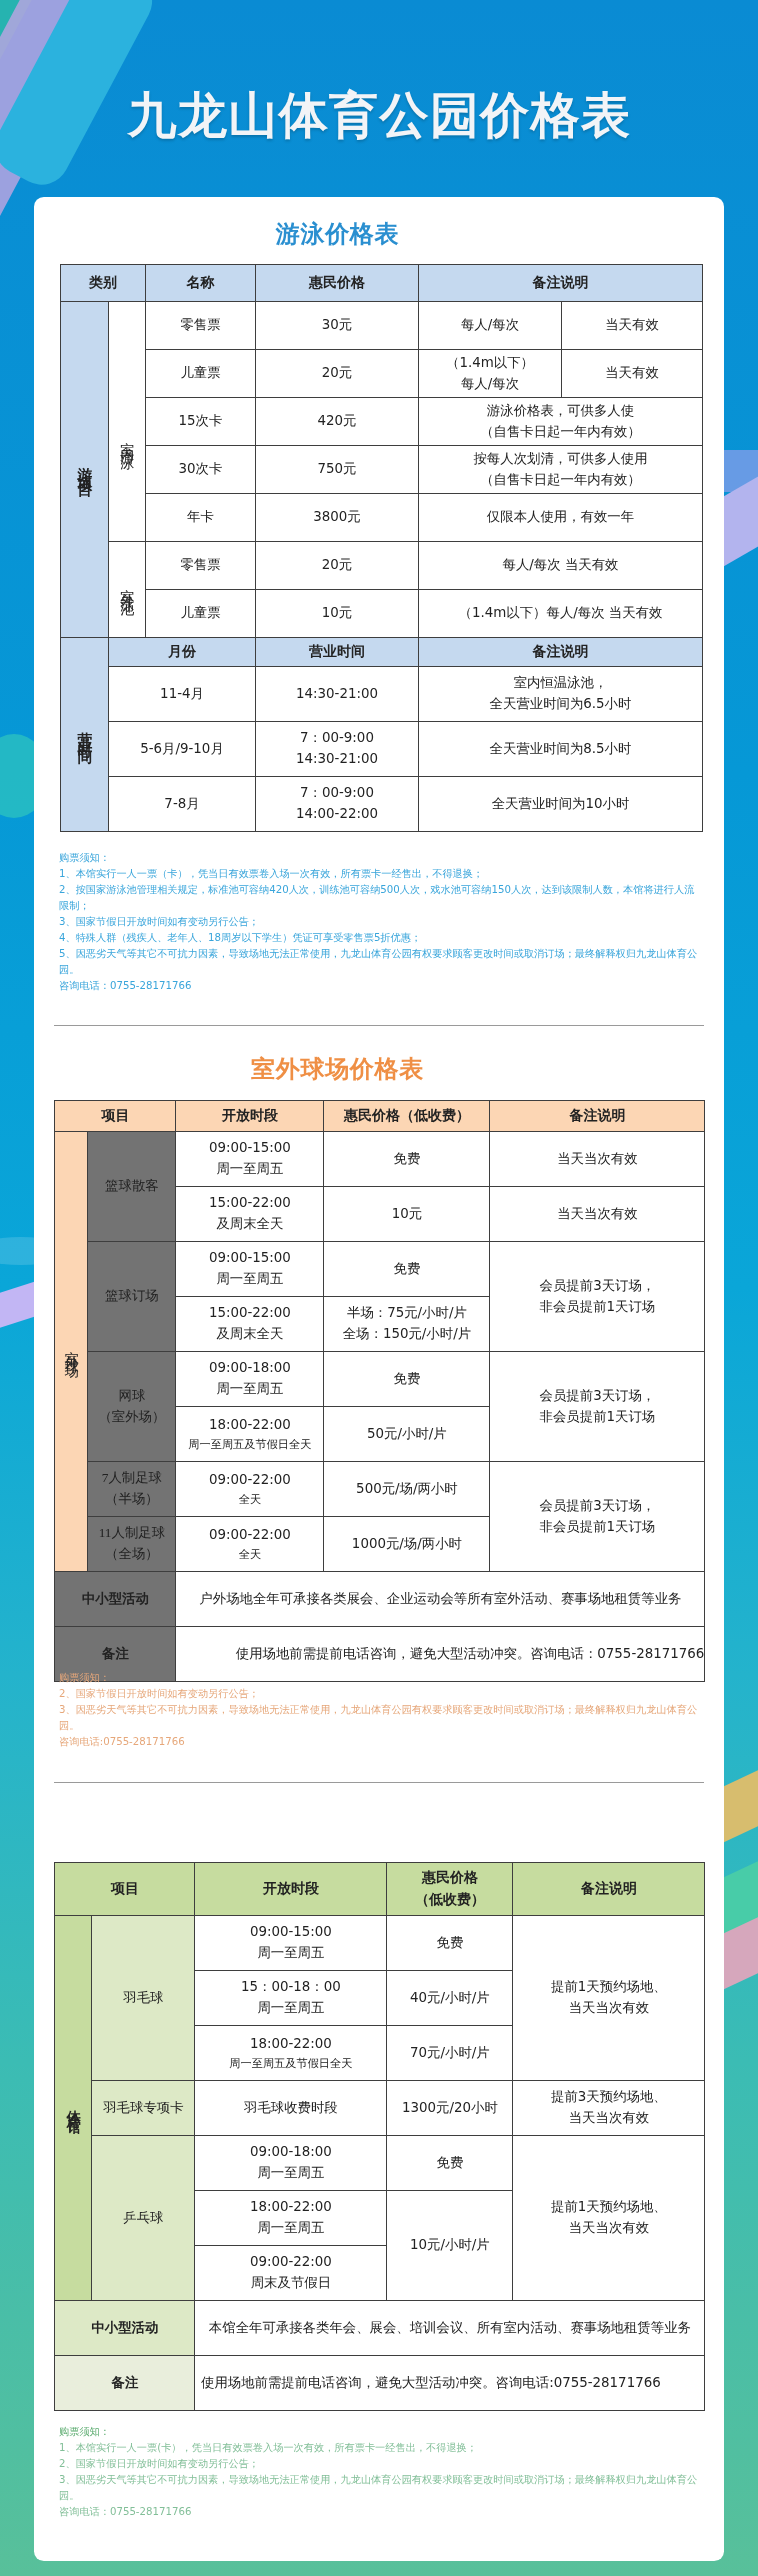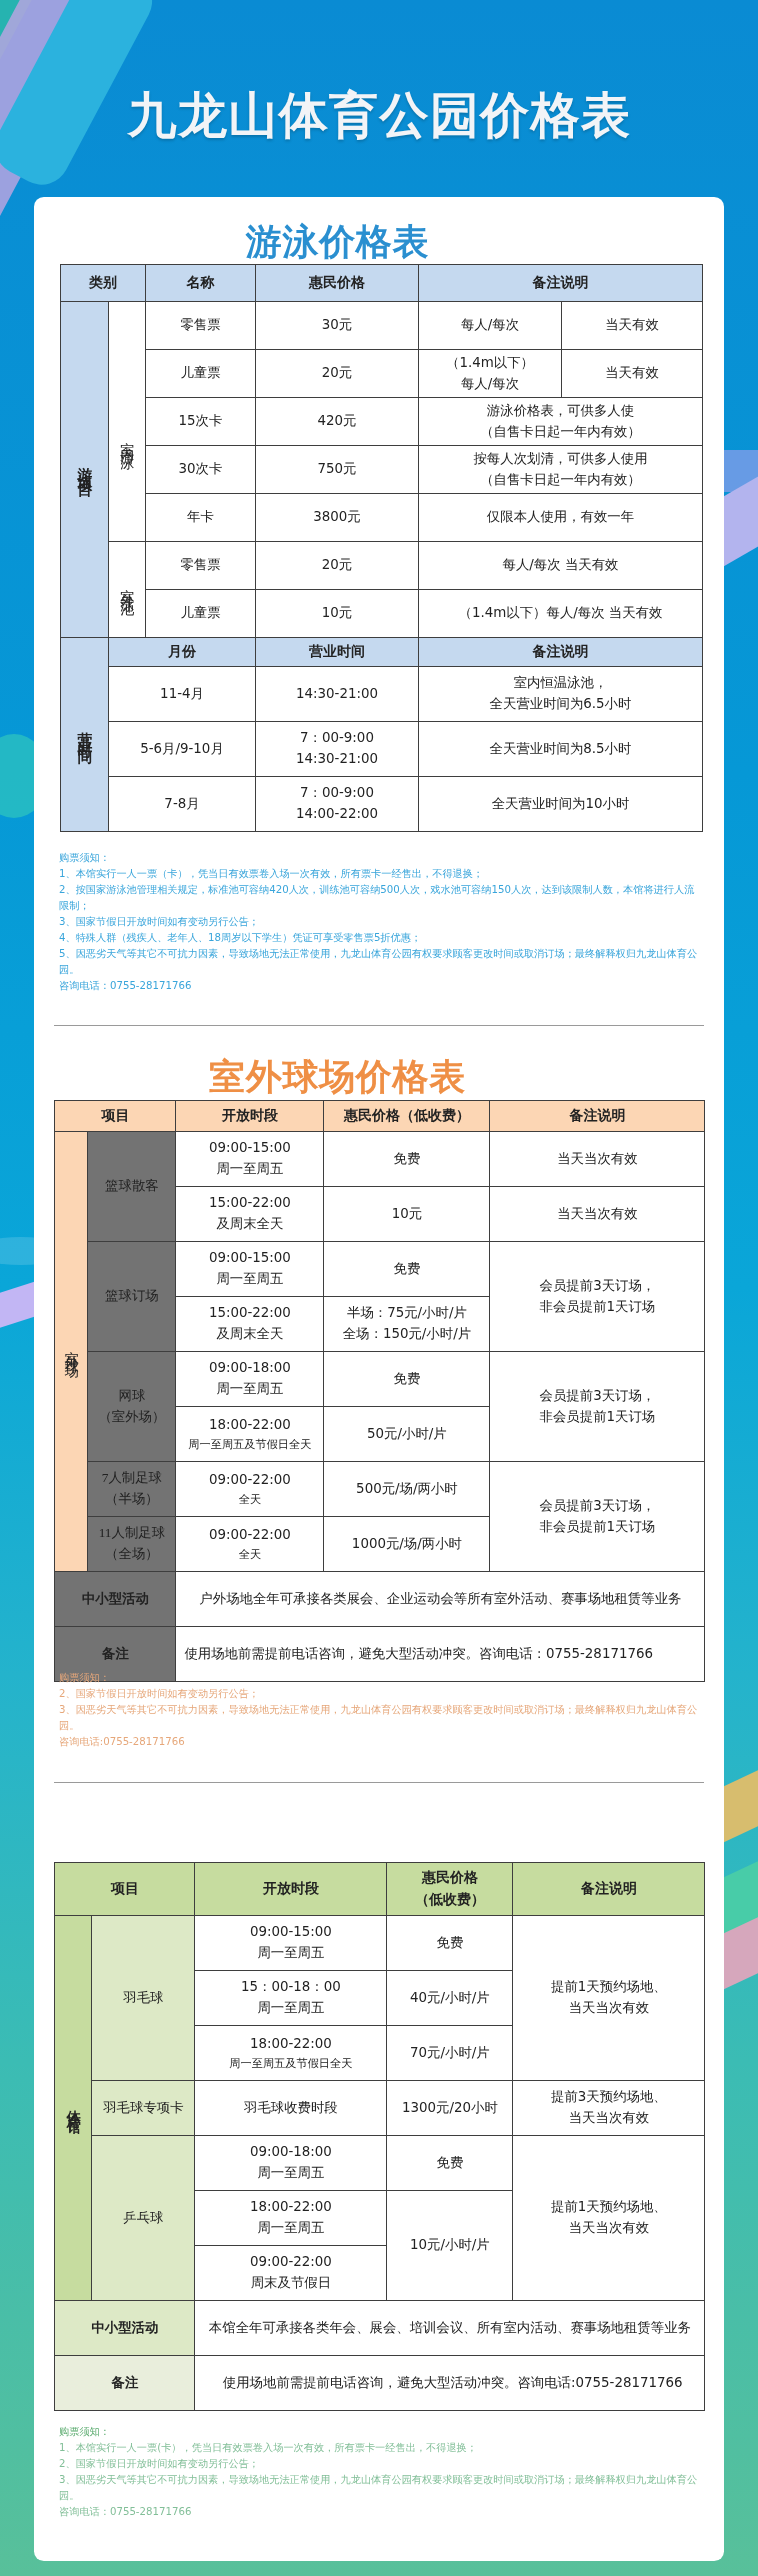--- a/index.html
+++ b/index.html
@@ -26,21 +26,21 @@
     position: absolute; left: 0; top: 83px; width: 759px; text-align: center;
     font-size: 49px; font-weight: bold; color: #f2f4f7; letter-spacing: 1.4px;
     text-shadow: 0 2.1px 2.8px rgba(0,0,0,.18);
   }
   .card {
     position: absolute; left: 34px; top: 197px; width: 690px; height: 2364px;
     background: #ffffff; border-radius: 9.8px;
   }
   .section-title {
     position: absolute; left: 0; width: 607px; text-align: center;
-    font-size: 36px; font-weight: bold; letter-spacing: 0.7px;
+    font-size: 24px; font-weight: bold; letter-spacing: 0.7px;
   }
   table { border-collapse: collapse; table-layout: fixed; position: absolute; }
   td, th {
     border: 1.1px solid #3e3e3e; text-align: center; vertical-align: middle;
     font-size: 13.4px; color: #222; line-height: 1.55; font-weight: normal;
   }
   th { font-weight: bold; font-size: 14px; }
   .vert { writing-mode: vertical-rl; text-orientation: upright; letter-spacing: 5.6px; font-weight: bold; font-size: 14.8px; }
   .vert-n { writing-mode: vertical-rl; text-orientation: upright; letter-spacing: 4.2px; font-size: 14px; }
   .small { font-size: 11.2px; }
@@ -313,21 +313,21 @@
             <div class="small">全天</div>
           </td>
       <td>1000元/场/两小时</td>
     </tr>
     <tr style="height:40px">
       <td colspan="2" class="subcol" style="font-weight:bold">中小型活动</td>
       <td colspan="3">户外场地全年可承接各类展会、企业运动会等所有室外活动、赛事场地租赁等业务</td>
     </tr>
     <tr style="height:40px">
       <td colspan="2" class="subcol" style="font-weight:bold">备注</td>
-      <td colspan="3" style="text-align:left;padding-left:8px">使用场地前需提前电话咨询，避免大型活动冲突。咨询电话：0755-28171766</td>
+      <td colspan="3" style="text-align:right;padding-left:8px">使用场地前需提前电话咨询，避免大型活动冲突。咨询电话：0755-28171766</td>
     </tr>
   </tbody>
     </table>
 
   <div class="notice" style="top:1473px;color:#e6a77a;">
     <div class="nt-title">购票须知：</div>
     <div>2、国家节假日开放时间如有变动另行公告；</div>
     <div>3、因恶劣天气等其它不可抗力因素，导致场地无法正常使用，九龙山体育公园有权要求顾客更改时间或取消订场；最终解释权归九龙山体育公园。</div>
     <div>咨询电话:0755-28171766</div>
   </div>
@@ -416,21 +416,21 @@
             <div>09:00-22:00</div>
             <div>周末及节假日</div>
           </td>
     </tr>
     <tr style="height:54px">
       <td colspan="2" class="subcol" style="font-weight:bold">中小型活动</td>
       <td colspan="3">本馆全年可承接各类年会、展会、培训会议、所有室内活动、赛事场地租赁等业务</td>
     </tr>
     <tr style="height:51px">
       <td colspan="2" class="subcol" style="font-weight:bold;background:#e9eedc">备注</td>
-      <td colspan="3" style="text-align:center;padding-left:5.6px">使用场地前需提前电话咨询，避免大型活动冲突。咨询电话:0755-28171766</td>
+      <td colspan="3" style="text-align:left;padding-left:5.6px">使用场地前需提前电话咨询，避免大型活动冲突。咨询电话:0755-28171766</td>
     </tr>
   </tbody>
     </table>
 
   <div class="notice" style="top:2227px;color:#82bf98;">
     <div class="nt-title" style="color:#5aab6e">购票须知：</div>
     <div>1、本馆实行一人一票(卡），凭当日有效票卷入场一次有效，所有票卡一经售出，不得退换；</div>
     <div>2、国家节假日开放时间如有变动另行公告；</div>
     <div>3、因恶劣天气等其它不可抗力因素，导致场地无法正常使用，九龙山体育公园有权要求顾客更改时间或取消订场；最终解释权归九龙山体育公园。</div>
     <div>咨询电话：0755-28171766</div>

